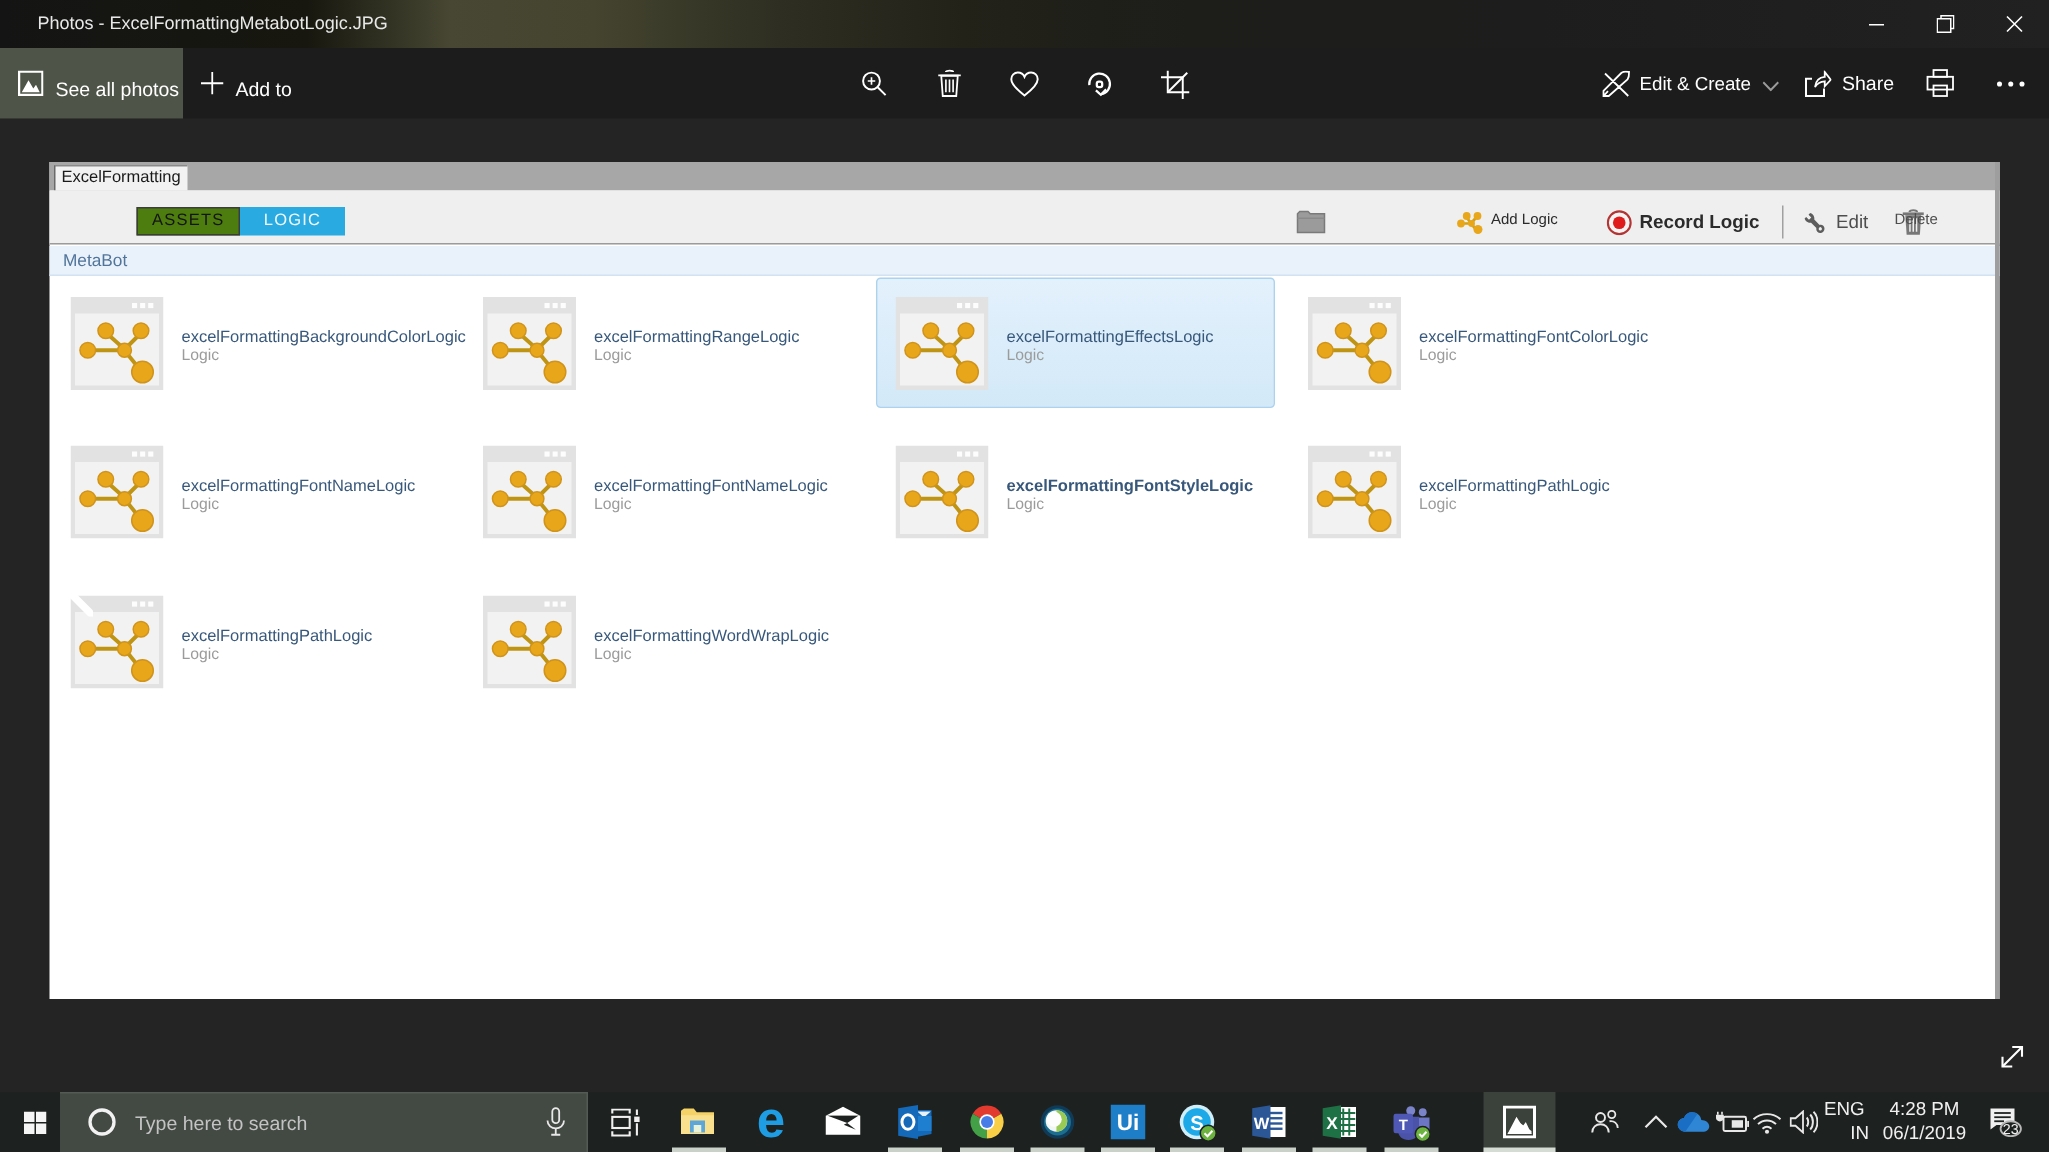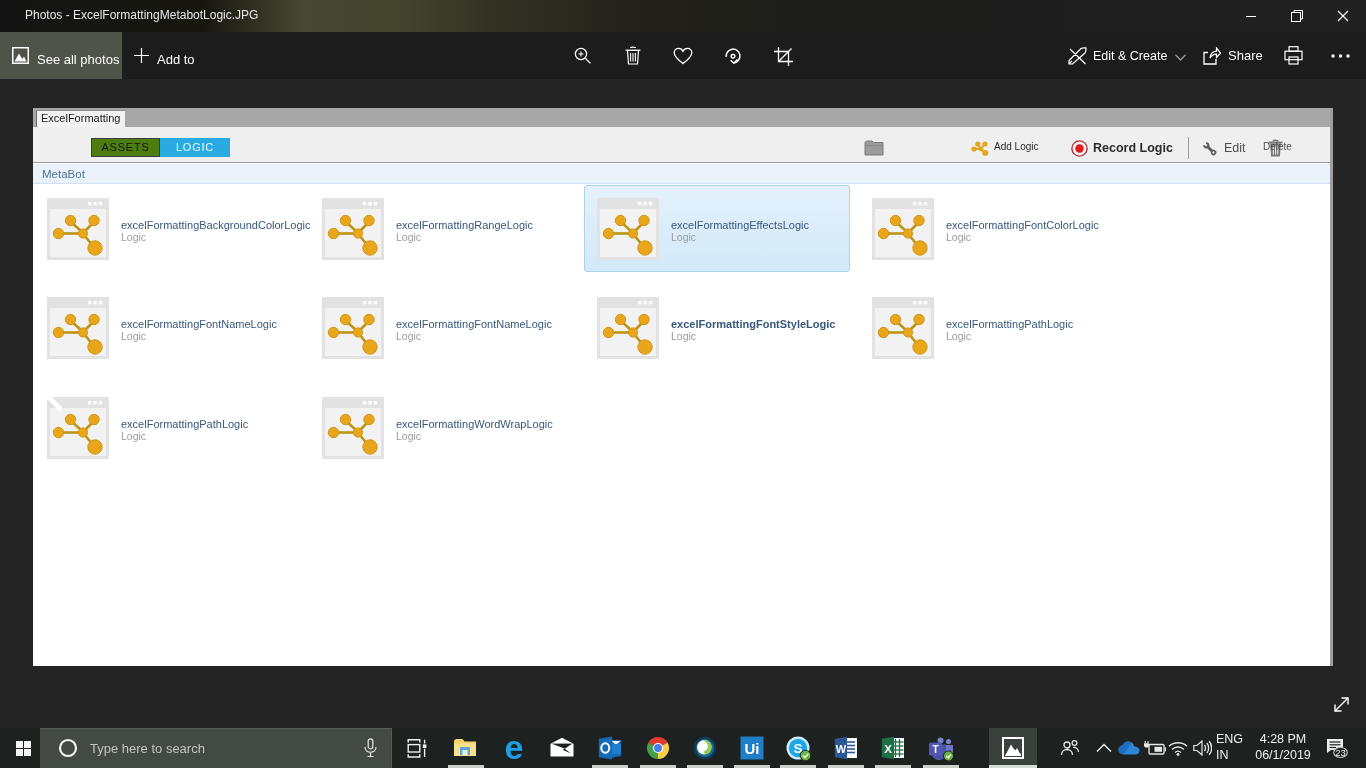--- a/index.html
+++ b/index.html
@@ -398,21 +398,21 @@
     </g>
     <circle cx="10" cy="13.5" r="1.4" fill="#e8e8e8"></circle>
   </svg>
   <svg class="abs" style="left:1193px;top:12px" width="19" height="16" viewBox="0 0 19 16">
     <path d="M0.8 5.5 H4 L9 1 V15 L4 10.5 H0.8 Z" fill="none" stroke="#e8e8e8" stroke-width="1.2"></path>
     <path d="M11.5 5 C12.8 6.5 12.8 9.5 11.5 11" fill="none" stroke="#e8e8e8" stroke-width="1.3"></path>
     <path d="M13.8 3 C16.2 5.5 16.2 10.5 13.8 13" fill="none" stroke="#e8e8e8" stroke-width="1.3"></path>
     <path d="M16 1.2 C19.5 4.5 19.5 11.5 16 14.8" fill="none" stroke="#e8e8e8" stroke-width="1.3"></path>
   </svg>
   <div class="abs" style="left:1216px;top:4px;width:30px;text-align:left;font-size:12.5px;color:#f0f0f0;">ENG</div>
-  <div class="abs" style="left:1216px;top:20px;width:30px;text-align:left;font-size:12.5px;color:#f0f0f0;">IN</div>
+  <div class="abs" style="left:1216px;top:20px;width:30px;text-align:right;font-size:12.5px;color:#f0f0f0;">IN</div>
   <div class="abs" style="left:1252px;top:4px;width:62px;text-align:center;font-size:12.5px;color:#f0f0f0;">4:28 PM</div>
   <div class="abs" style="left:1252px;top:20px;width:62px;text-align:center;font-size:12.5px;color:#f0f0f0;">06/1/2019</div>
   <svg class="abs" style="left:1326px;top:10px" width="22" height="20" viewBox="0 0 22 20">
     <path d="M1 1 H17 V12 H5 L1 15 Z" fill="#f0f0f0"></path>
     <g stroke="#1d211f" stroke-width="1.2">
         <path d="M3.5 4 H14.5"></path>
         <path d="M3.5 6.8 H14.5"></path>
         <path d="M3.5 9.5 H10"></path>
       </g>
     <ellipse cx="14.5" cy="14.5" rx="6.8" ry="5" fill="#1d211f" stroke="#b8b8b8" stroke-width="1.2"></ellipse>

